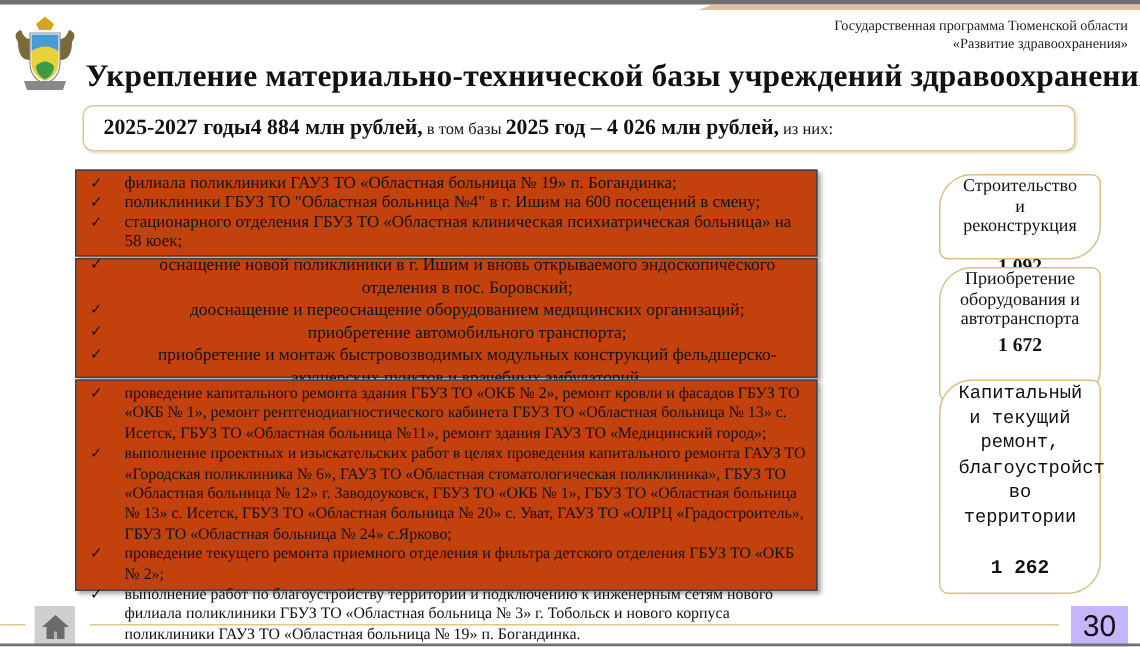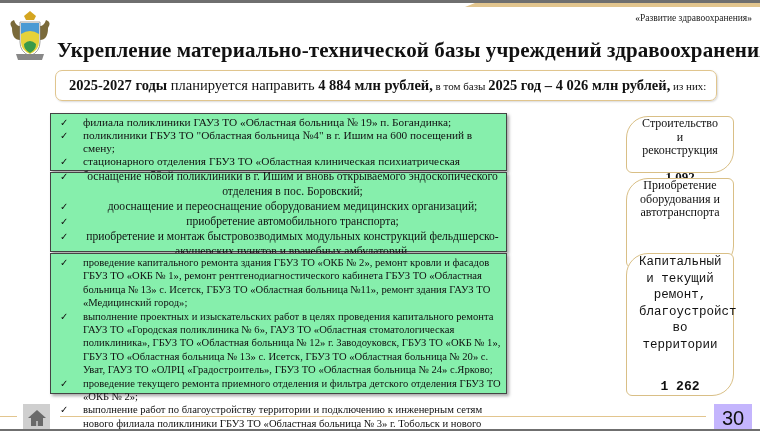--- a/index.html
+++ b/index.html
@@ -8,32 +8,32 @@
   .top-line { position:absolute; left:0; top:0; width:760px; height:3px; background:#6f6f6f; }
   .top-band { position:absolute; top:3px; left:465px; width:295px; height:4px; background:#e2c58e;
               clip-path: polygon(10px 0, 100% 0, 100% 100%, 0 100%); }
   .emblem { position:absolute; left:6px; top:10px; width:48px; height:52px; }
   .program { position:absolute; right:8px; top:12px; font-size:9.5px; line-height:12px; text-align:right; color:#222; }
   .title { position:absolute; left:57px; top:38px; font-size:21px; font-weight:bold; letter-spacing:0.1px; white-space:nowrap; }
   .summary { position:absolute; left:55px; top:70px; width:662px; height:31px; border:1.5px solid #e0c58e;
              border-radius:7px; box-sizing:border-box; box-shadow:1px 1px 2px rgba(0,0,0,0.15);
              font-size:14.5px; display:flex; align-items:center; padding-left:13px; white-space:nowrap; }
   .summary .small { font-size:11px; }
-  .box { position:absolute; left:50px; width:457px; border:1.5px solid #444; background:#86efac; box-sizing:border-box;
+  .box { position:absolute; left:50px; width:495px; border:1.5px solid #444; background:#c2410c; box-sizing:border-box;
          box-shadow:2px 2px 3px rgba(0,0,0,0.35); font-size:11.3px; line-height:13px; }
   .box ul { list-style:none; margin:0; padding:2px 4px 2px 0; }
   .box li { position:relative; padding-left:32px; }
   .box li::before { content:"\2713"; position:absolute; left:9px; top:0; font-family:"DejaVu Sans", sans-serif; font-size:10px; }
   .box1 { top:113px; height:58px; }
   .box2 { top:172px; height:80px; font-size:11.6px; line-height:15px; }
   .box2 ul { padding-top:0; margin-top:-4px;text-align:center; }
   .box3 { top:253px; height:141px; font-size:10.6px; line-height:13.4px; }
   .side { position:absolute; left:626px; width:108px; border:1.5px solid #d9bf86; box-sizing:border-box; background:#fff;
           border-radius:22px 6px 22px 6px; text-align:center; font-size:12px; line-height:13.5px;
-          display:flex; flex-direction:column; justify-content:space-between; align-items:center; }
+          display:flex; flex-direction:column; justify-content:flex-start; align-items:center; }
   .side .val { font-weight:bold; font-size:13px;margin-top:12px; }
   .side1 { top:116px; height:57px; }
   .side2 { top:178px; height:90px; }
   .side3 { top:253px; height:143px; font-size:12.5px; line-height:16.5px;font-family:Liberation Mono, monospace; }
   .side3 .val { margin-top:18px; }
   .footer-line { position:absolute; top:416px; height:1px; background:#e2c58e; }
   .home { position:absolute; left:23px; top:404px; width:27px; height:27px; background:#cfcfcf;
           display:flex; align-items:center; justify-content:center; }
   .pagenum { position:absolute; left:714px; top:404px; width:38px; height:29px; background:#c4b5fd;
              font-family:"Liberation Sans", sans-serif; font-size:20px; display:flex; align-items:center; justify-content:center; }
@@ -50,28 +50,28 @@
   <path d="M6 18 Q2 12 8 10 Q10 16 14 16 L14 30 Q6 30 6 18Z" fill="#7a6a3a"></path>
   <path d="M42 18 Q46 12 40 10 Q38 16 34 16 L34 30 Q42 30 42 18Z" fill="#7a6a3a"></path>
   <path d="M14 12 L34 12 L34 32 Q34 42 24 46 Q14 42 14 32 Z" fill="#fff" stroke="#888" stroke-width="0.8"></path>
   <path d="M15 13 L33 13 L33 24 L15 24 Z" fill="#4a9ad4"></path>
   <path d="M15 24 Q24 18 33 24 L33 32 Q33 40 24 44 Q15 40 15 32 Z" fill="#e6d23a"></path>
   <path d="M18 34 Q24 28 30 34 Q30 40 24 43 Q18 40 18 34Z" fill="#3a9a4a"></path>
   <path d="M10 44 L38 44 L36 50 L12 50 Z" fill="#888"></path>
 </svg>
 
 <div class="program">
+  <div>Государственная программа Тюменской области</div>
   <div>«Развитие здравоохранения»</div>
 </div>
 
 <div class="title">Укрепление материально-технической базы учреждений здравоохранения</div>
 
 <div class="summary">
   <b>2025-2027 годы</b>
-  <span style="white-space:pre"> планируется направить </span>
   <b>4 884 млн рублей,</b>
   <span class="small" style="white-space:pre"> в том базы </span>
   <b>2025 год – 4 026 млн рублей,</b>
   <span class="small" style="white-space:pre"> из них:</span>
 </div>
 
 <div class="box box1">
   <ul>
     <li>филиала поликлиники ГАУЗ ТО «Областная больница № 19» п. Богандинка;</li>
     <li>поликлиники ГБУЗ ТО "Областная больница №4" в г. Ишим на 600 посещений в смену;</li>

